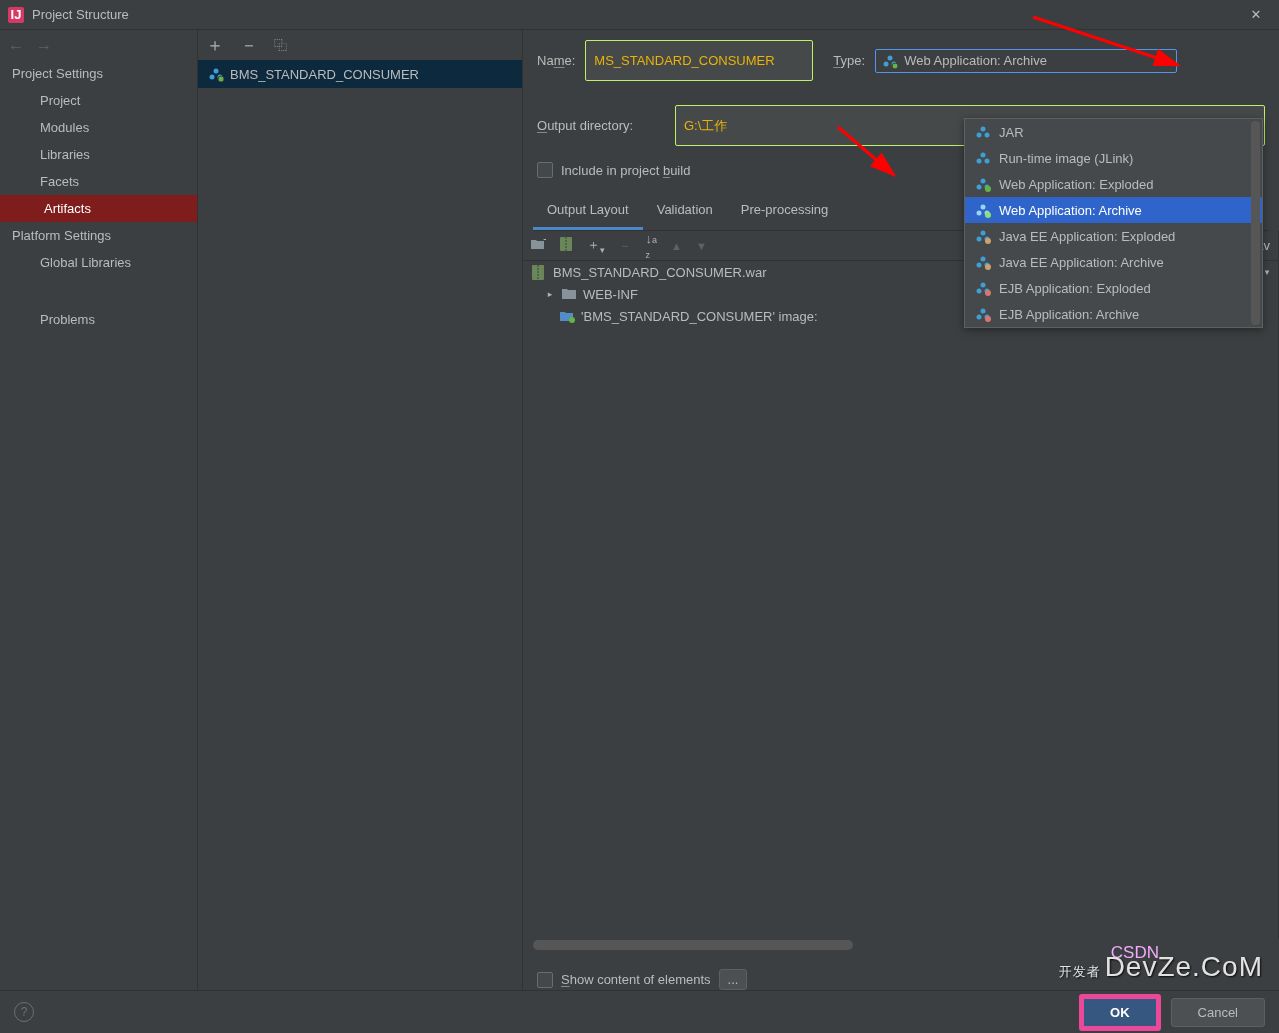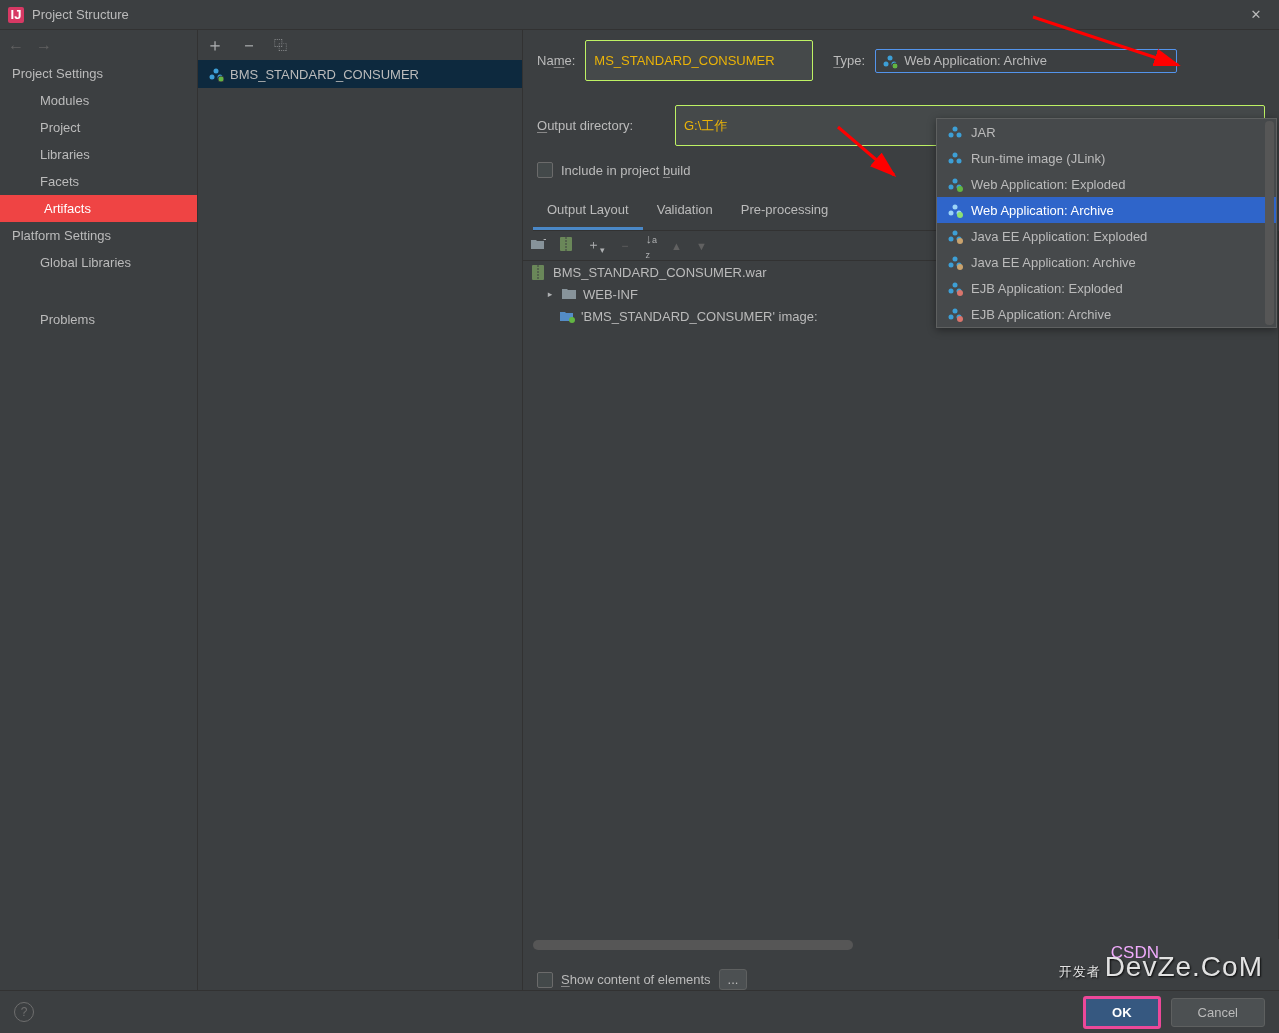--- a/index.html
+++ b/index.html
@@ -7,21 +7,21 @@
 .titlebar { height: 30px; display: flex; align-items: center; padding: 0 8px; background: #3c3f41; border-bottom: 1px solid #323232; }
 .titlebar-icon { width: 16px; height: 16px; margin-right: 8px; display: inline-flex; align-items: center; justify-content: center; }
 .titlebar-title { flex: 1; color: #bbb; }
 .titlebar-close { width: 30px; text-align: center; color: #bbb; cursor: pointer; }
 .main { display: flex; height: 960px; }
 .sidebar { width: 198px; border-right: 1px solid #323232; background: #3c3f41; display: flex; flex-direction: column; }
 .nav-arrows { height: 30px; display: flex; align-items: center; padding: 0 8px; gap: 12px; }
 .nav-arrow { color: #616161; font-size: 16px; }
 .sidebar-header { padding: 6px 12px; color: #bbb; font-weight: normal; }
 .sidebar-item { padding: 6px 12px 6px 40px; cursor: pointer; color: #bbb; }
-.sidebar-item.selected { background: #ef4444; color: #fff; padding-left: 44px; }
+.sidebar-item.selected { background: #7f1d1d; color: #fff; padding-left: 44px; }
 .list-panel { width: 325px; border-right: 1px solid #323232; background: #3c3f41; }
 .list-toolbar { height: 30px; display: flex; align-items: center; padding: 0 8px; gap: 16px; color: #afb1b3; font-size: 16px; }
 .list-item { padding: 6px 10px; display: flex; align-items: center; gap: 6px; cursor: pointer; }
 .list-item.selected { background: #0d293e; }
 .content { flex: 1; background: #3c3f41; display: flex; flex-direction: column; padding: 0; position: relative; }
 .form-row { display: flex; align-items: center; padding: 10px 14px 0 14px; gap: 10px; }
 .form-label { color: #bbb; white-space: nowrap; }
 .form-input { background: #45494a; border: 1px solid #bef264; color: #eab308; padding: 12px 8px; border-radius: 2px; flex: 1; min-width: 0; }
 .type-select { background: #3c3f41; border: 1px solid #5394ec; color: #bbb; padding: 3px 6px; border-radius: 2px; display: flex; align-items: center; gap: 6px; width: 302px; cursor: pointer; position: relative; }
 .type-select-caret { color: #afb1b3; font-size: 9px; margin-left: auto; }
@@ -39,22 +39,22 @@
 .tree-row .caret { width: 10px; text-align: center; color: #afb1b3; font-size: 9px; }
 .available-header { color: #bbb; }
 .hscroll { height: 12px; background: #3c3f41; margin: 0 10px; }
 .hscroll-thumb { height: 10px; background: #565656; border-radius: 5px; width: 320px; margin-top: 1px; }
 .bottom-row { display: flex; align-items: center; padding: 18px 14px 0 14px; gap: 8px; }
 .ellipsis-btn { background: #4c5052; border: 1px solid #5e6060; color: #bbb; padding: 2px 8px; border-radius: 3px; cursor: pointer; }
 .footer { height: 43px; border-top: 1px solid #323232; display: flex; align-items: center; padding: 0 14px; gap: 10px; }
 .help-icon { width: 20px; height: 20px; border: 1.5px solid #6e6e6e; border-radius: 50%; display: flex; align-items: center; justify-content: center; color: #6e6e6e; font-size: 12px; cursor: pointer; }
 .footer-spacer { flex: 1; }
 .btn { padding: 6px 26px; border-radius: 3px; cursor: pointer; border: 1px solid #5e6060; background: #4c5052; color: #bbb; }
-.btn.primary { background: #365880; border: 3px solid #ec4899; color: #fff; font-weight: bold; }
-.dropdown { position: absolute; top: 88px; right: 2px; width: 341px; background: #46494b; border: 1px solid #5e6060; box-shadow: 0 2px 8px rgba(0,0,0,0.4); z-index: 10; }
+.btn.primary { background: #365880; border: 5px solid #ec4899; color: #fff; font-weight: bold; }
+.dropdown { position: absolute; top: 88px; right: 16px; width: 299px; background: #46494b; border: 1px solid #5e6060; box-shadow: 0 2px 8px rgba(0,0,0,0.4); z-index: 10; }
 .dropdown-item { padding: 5px 10px; display: flex; align-items: center; gap: 8px; cursor: pointer; color: #bbb; }
 .dropdown-item.selected { background: #2f65ca; color: #fff; }
 .dropdown-scroll { position: absolute; right: 2px; top: 2px; bottom: 2px; width: 9px; background: #565656; border-radius: 4px; }
 .arrow { position: absolute; pointer-events: none; z-index: 20; }
 .watermark { position: absolute; right: 16px; bottom: 50px; color: #fff; font-size: 26px; font-family: Arial; text-shadow: 1px 1px 2px #000; opacity: 0.85; letter-spacing: 1px; }
 .watermark-sub { position: absolute; right: 120px; bottom: 70px; color: #f0abfc; font-size: 17px; }
 .underline { text-decoration: underline; text-decoration-color: #888; text-underline-offset: 2px; }
 .icon16 { width: 16px; height: 16px; display: inline-flex; align-items: center; justify-content: center; flex-shrink: 0; }
 </style>
 </head>
@@ -72,22 +72,22 @@
 </div>
 
 <div class="main">
 
   <div class="sidebar">
     <div class="nav-arrows">
       <span class="nav-arrow">←</span>
       <span class="nav-arrow">→</span>
     </div>
     <div class="sidebar-header">Project Settings</div>
+    <div class="sidebar-item">Project</div>
     <div class="sidebar-item">Modules</div>
-    <div class="sidebar-item">Project</div>
     <div class="sidebar-item">Libraries</div>
     <div class="sidebar-item">Facets</div>
     <div class="sidebar-item selected">Artifacts</div>
     <div class="sidebar-header">Platform Settings</div>
     <div class="sidebar-item">Global Libraries</div>
     <div style="height:30px"></div>
     <div class="sidebar-item" style="padding-left:40px">Problems</div>
   </div>
 
   <div class="list-panel">

